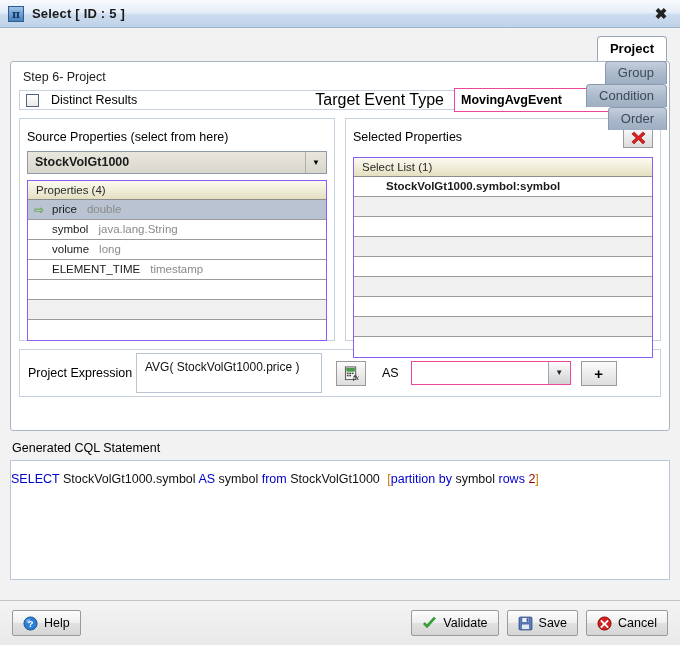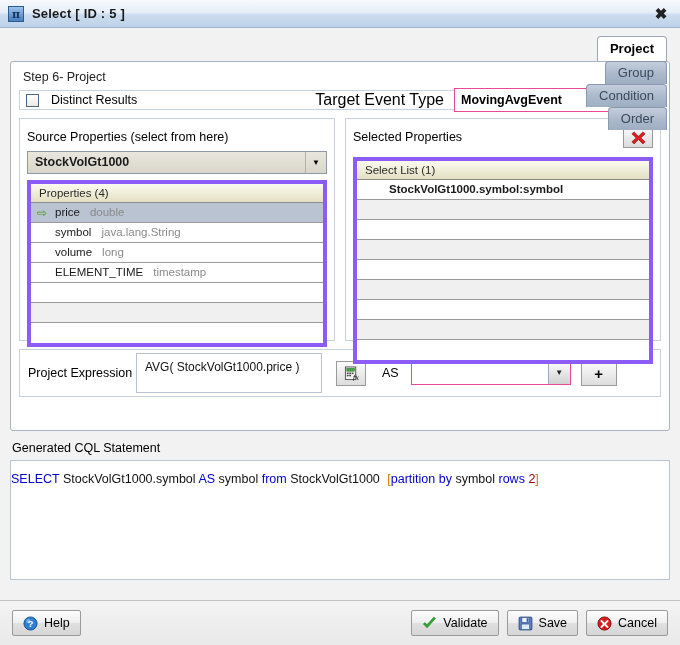--- a/index.html
+++ b/index.html
@@ -217,21 +217,21 @@
   .combo2 .arrow {
     width: 20px;
     border-left: 1px solid #b4b0a4;
     text-align: center;
     line-height: 21px;
     font-size: 8px;
     cursor: pointer;
   }
 
   .grid {
-    border: 4px solid #8b5cf6;
+    border: 1px solid #8b5cf6;
     margin-top: 6px;
     box-sizing: border-box;
     background: #fff;
     overflow: hidden;
   }
   .grid-head {
     height: 19px;
     line-height: 18px;
     padding: 0 0 0 8px;
     font-size: 11.5px;

